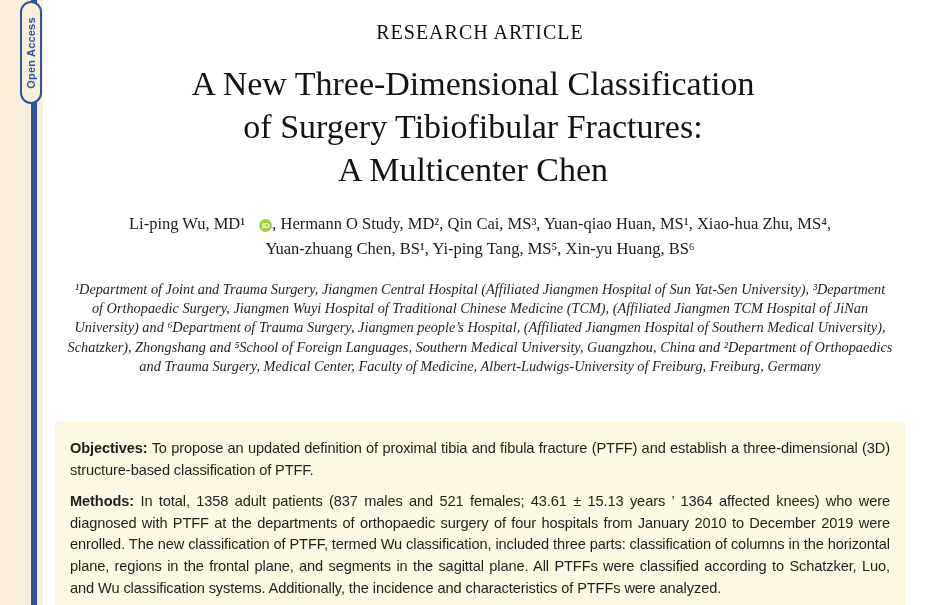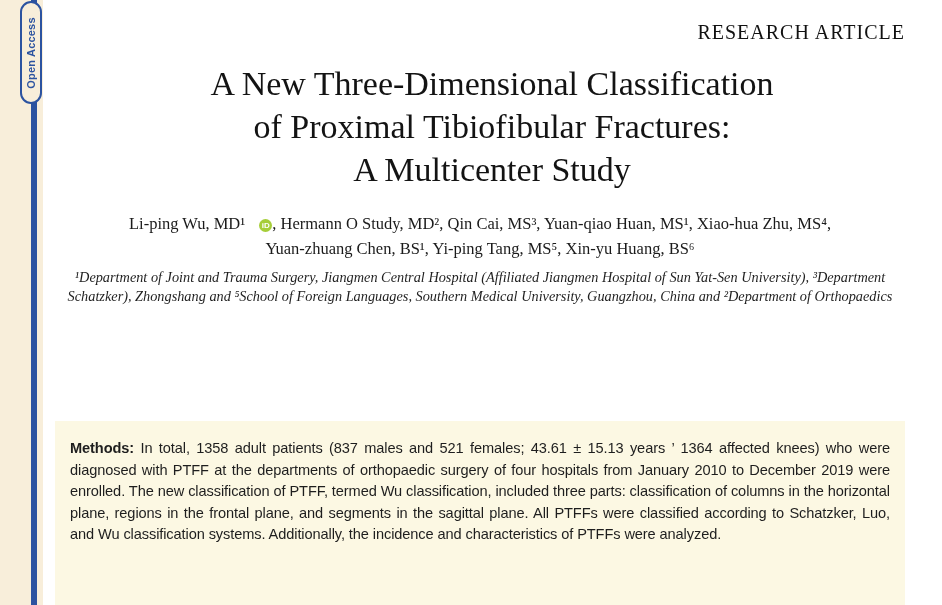--- a/index.html
+++ b/index.html
@@ -16,80 +16,84 @@
     border:2px solid #2c53a0;border-radius:13px;background:#f8eeda;
     display:flex;align-items:center;justify-content:center;box-sizing:border-box;
   }
   .oa-badge span{
     transform:rotate(-90deg);white-space:nowrap;
     font-family:"Liberation Sans","DejaVu Sans",sans-serif;
     font-size:11px;font-weight:bold;color:#2c53a0;letter-spacing:0.2px;
   }
   
   .kicker{
-    position:absolute;top:21px;left:55px;width:850px;text-align:right;
+    position:absolute;top:21px;left:55px;width:850px;text-align:center;
     font-size:20px;letter-spacing:1px;color:#111111;
   }
   
   .title{
-    position:absolute;top:62px;left:52px;width:880px;text-align:center;
+    position:absolute;top:62px;left:33px;width:880px;text-align:center;
     font-size:34px;line-height:43px;color:#131313;
   }
   
   .authors{
     position:absolute;top:211px;left:45px;width:870px;text-align:center;
     font-size:16.5px;line-height:25px;color:#1b1b1b;
   }
   .orcid{
     display:inline-block;width:13px;height:13px;border-radius:50%;
     background:#a6ce39;color:#ffffff;
     font-family:"Liberation Sans","DejaVu Sans",sans-serif;
     font-size:8px;font-weight:bold;line-height:13px;text-align:center;
     vertical-align:1px;margin-left:14px;
   }
   
   .affils{
-    position:absolute;top:268px;left:45px;width:870px;text-align:center;
+    position:absolute;top:280px;left:45px;width:870px;text-align:center;
     font-style:italic;font-size:14.3px;line-height:19.2px;color:#1f1f1f;
   }
   
   .abstract-box{
     position:absolute;top:421px;left:55px;width:850px;height:260px;
     background:#fcf8e3;box-sizing:border-box;padding:17px 15px 0 15px;
   }
   .abstract-box p{
     margin:0;font-family:"Liberation Sans","DejaVu Sans",sans-serif;
     font-size:14.6px;line-height:21.6px;text-align:justify;color:#1e1e1e;
     letter-spacing:-0.1px;
   }
-  .abstract-box p.methods{margin-top:0;}
+  .abstract-box p.methods{margin-top:10px;}
   .abstract-box b{font-weight:bold;}
 </style>
 </head>
 <body>
 
 <div class="side-strip"></div>
 <div class="side-line"></div>
 <div class="oa-badge">
   <span>Open Access</span>
 </div>
 
 <div class="kicker">RESEARCH ARTICLE</div>
 
 <div class="title">
   <div>A New Three-Dimensional Classification</div>
-  <div>of Proximal Tibiofibular Fractures:</div>
-  <div>A Multicenter Study</div>
+  <div>of Surgery Tibiofibular Fractures:</div>
+  <div>A Multicenter Chen</div>
 </div>
 
 <div class="authors">
   <div><span>Li-ping Wu, MD¹</span><span class="orcid">iD</span><span>, Hermann O Study, MD², Qin Cai, MS³, Yuan-qiao Huan, MS¹, Xiao-hua Zhu, MS⁴,</span></div>
   <div>Yuan-zhuang Chen, BS¹, Yi-ping Tang, MS⁵, Xin-yu Huang, BS⁶</div>
 </div>
 
 <div class="affils">
   <div>¹Department of Joint and Trauma Surgery, Jiangmen Central Hospital (Affiliated Jiangmen Hospital of Sun Yat-Sen University), ³Department</div>
+  <div>of Orthopaedic Surgery, Jiangmen Wuyi Hospital of Traditional Chinese Medicine (TCM), (Affiliated Jiangmen TCM Hospital of JiNan</div>
+  <div>University) and ⁶Department of Trauma Surgery, Jiangmen people’s Hospital, (Affiliated Jiangmen Hospital of Southern Medical University),</div>
   <div>Schatzker), Zhongshang and ⁵School of Foreign Languages, Southern Medical University, Guangzhou, China and ²Department of Orthopaedics</div>
+  <div>and Trauma Surgery, Medical Center, Faculty of Medicine, Albert-Ludwigs-University of Freiburg, Freiburg, Germany</div>
 </div>
 
 <div class="abstract-box">
+  <p><b>Objectives:</b> <span>To propose an updated definition of proximal tibia and fibula fracture (PTFF) and establish a three-dimensional (3D) structure-based classification of PTFF.</span></p>
   <p class="methods"><b>Methods:</b> <span>In total, 1358 adult patients (837 males and 521 females; 43.61 ± 15.13 years ’  1364 affected knees) who were diagnosed with PTFF at the departments of orthopaedic surgery of four hospitals from January 2010 to December 2019 were enrolled. The new classification of PTFF, termed Wu classification, included three parts: classification of columns in the horizontal plane, regions in the frontal plane, and segments in the sagittal plane. All PTFFs were classified according to Schatzker, Luo, and Wu classification systems. Additionally, the incidence and characteristics of PTFFs were analyzed.</span></p>
 </div>
 
 </body></html>

